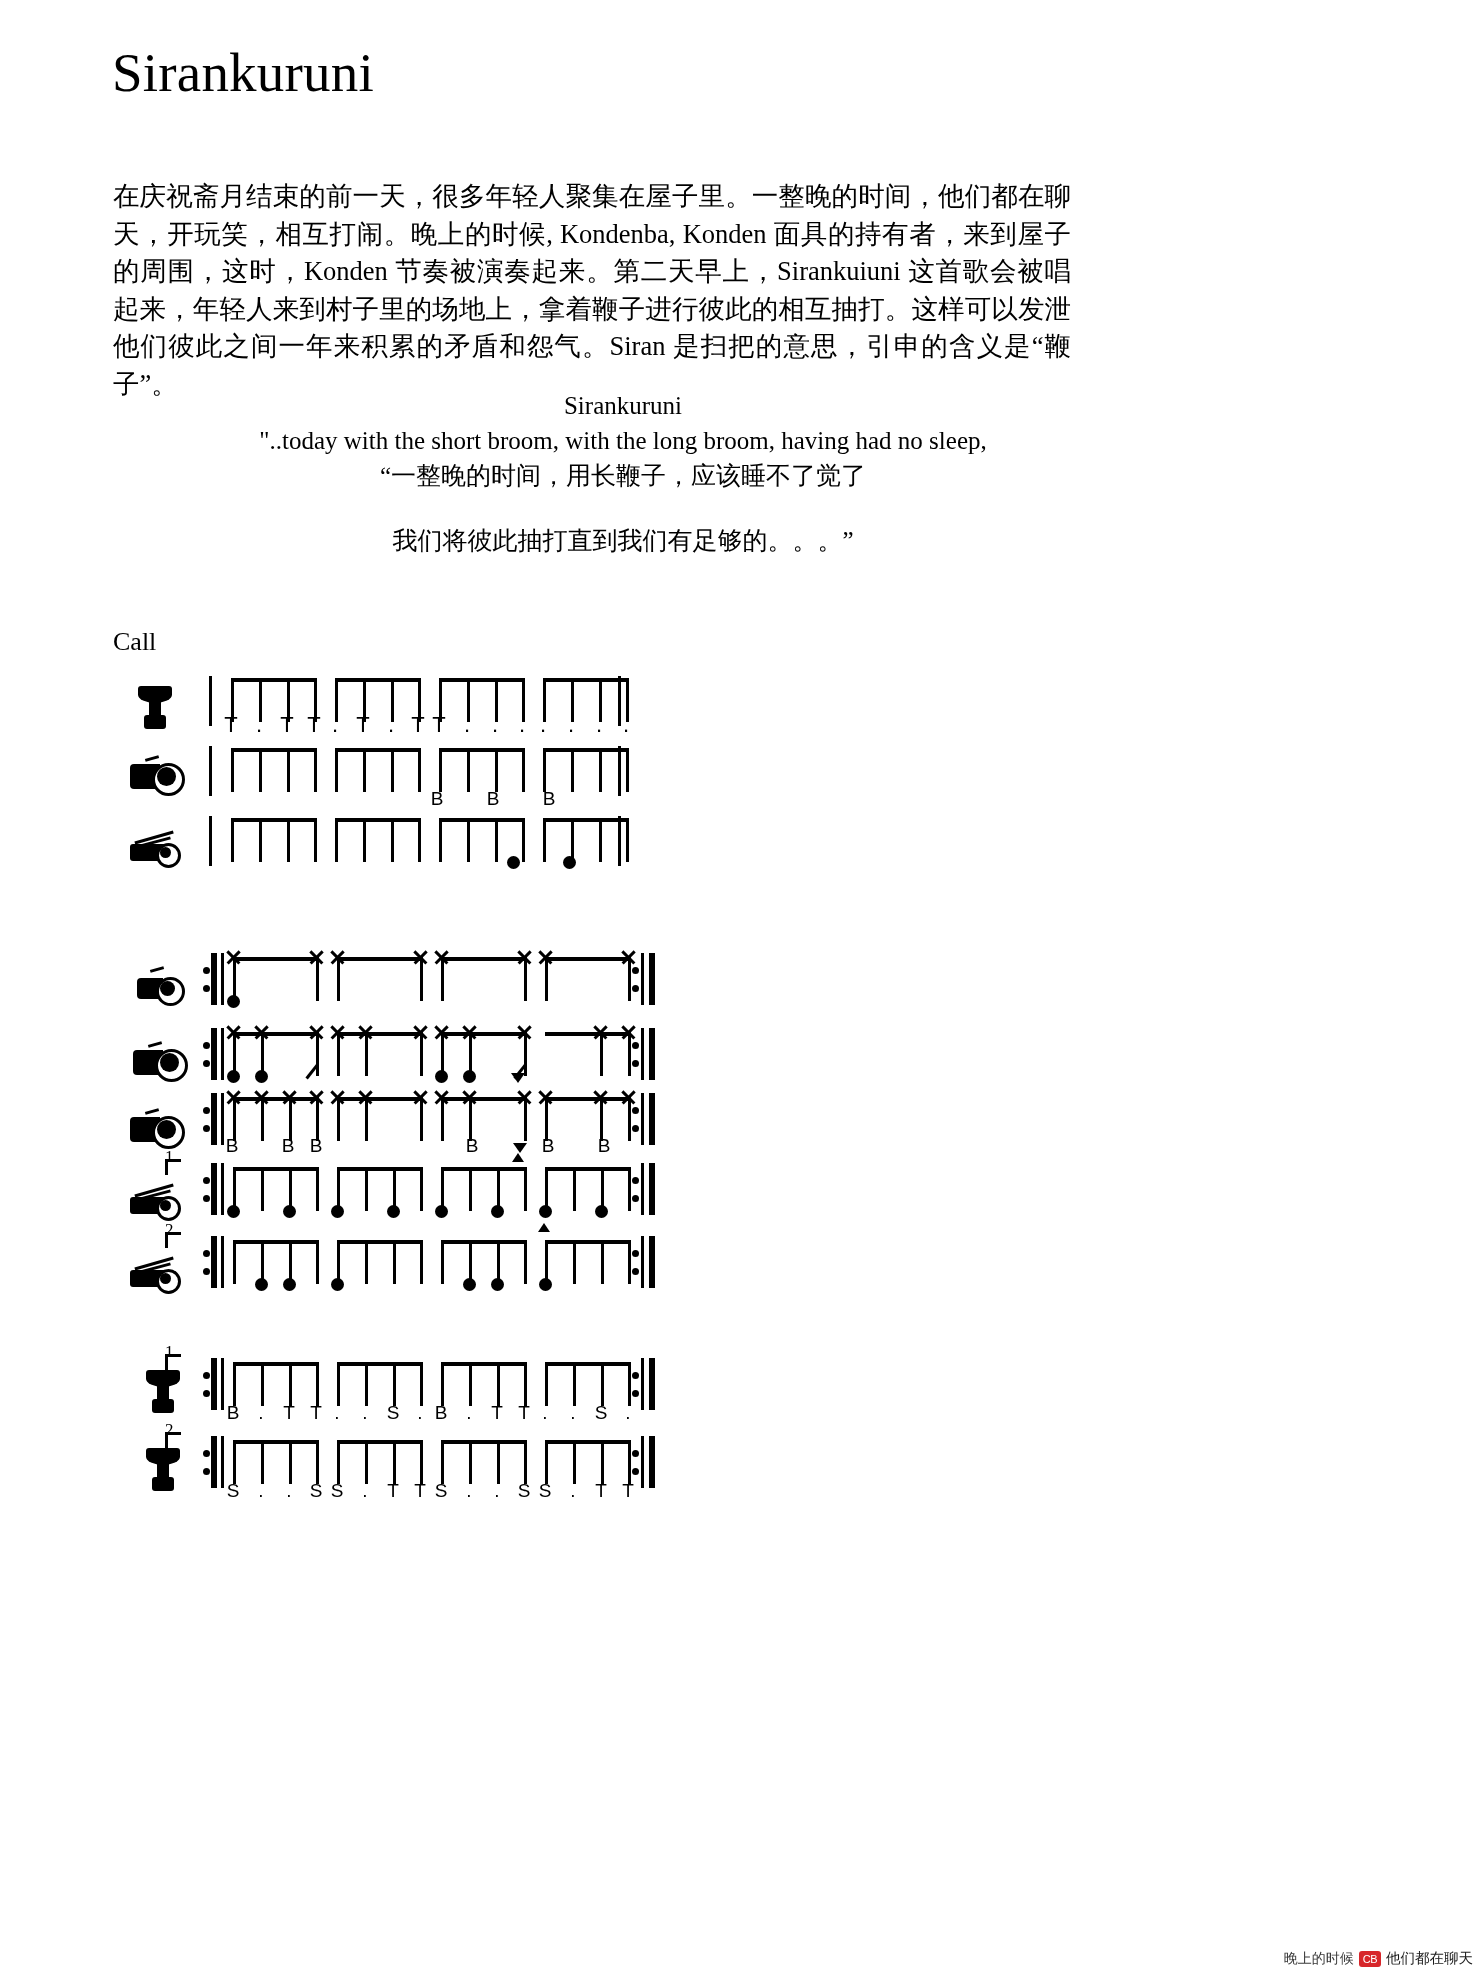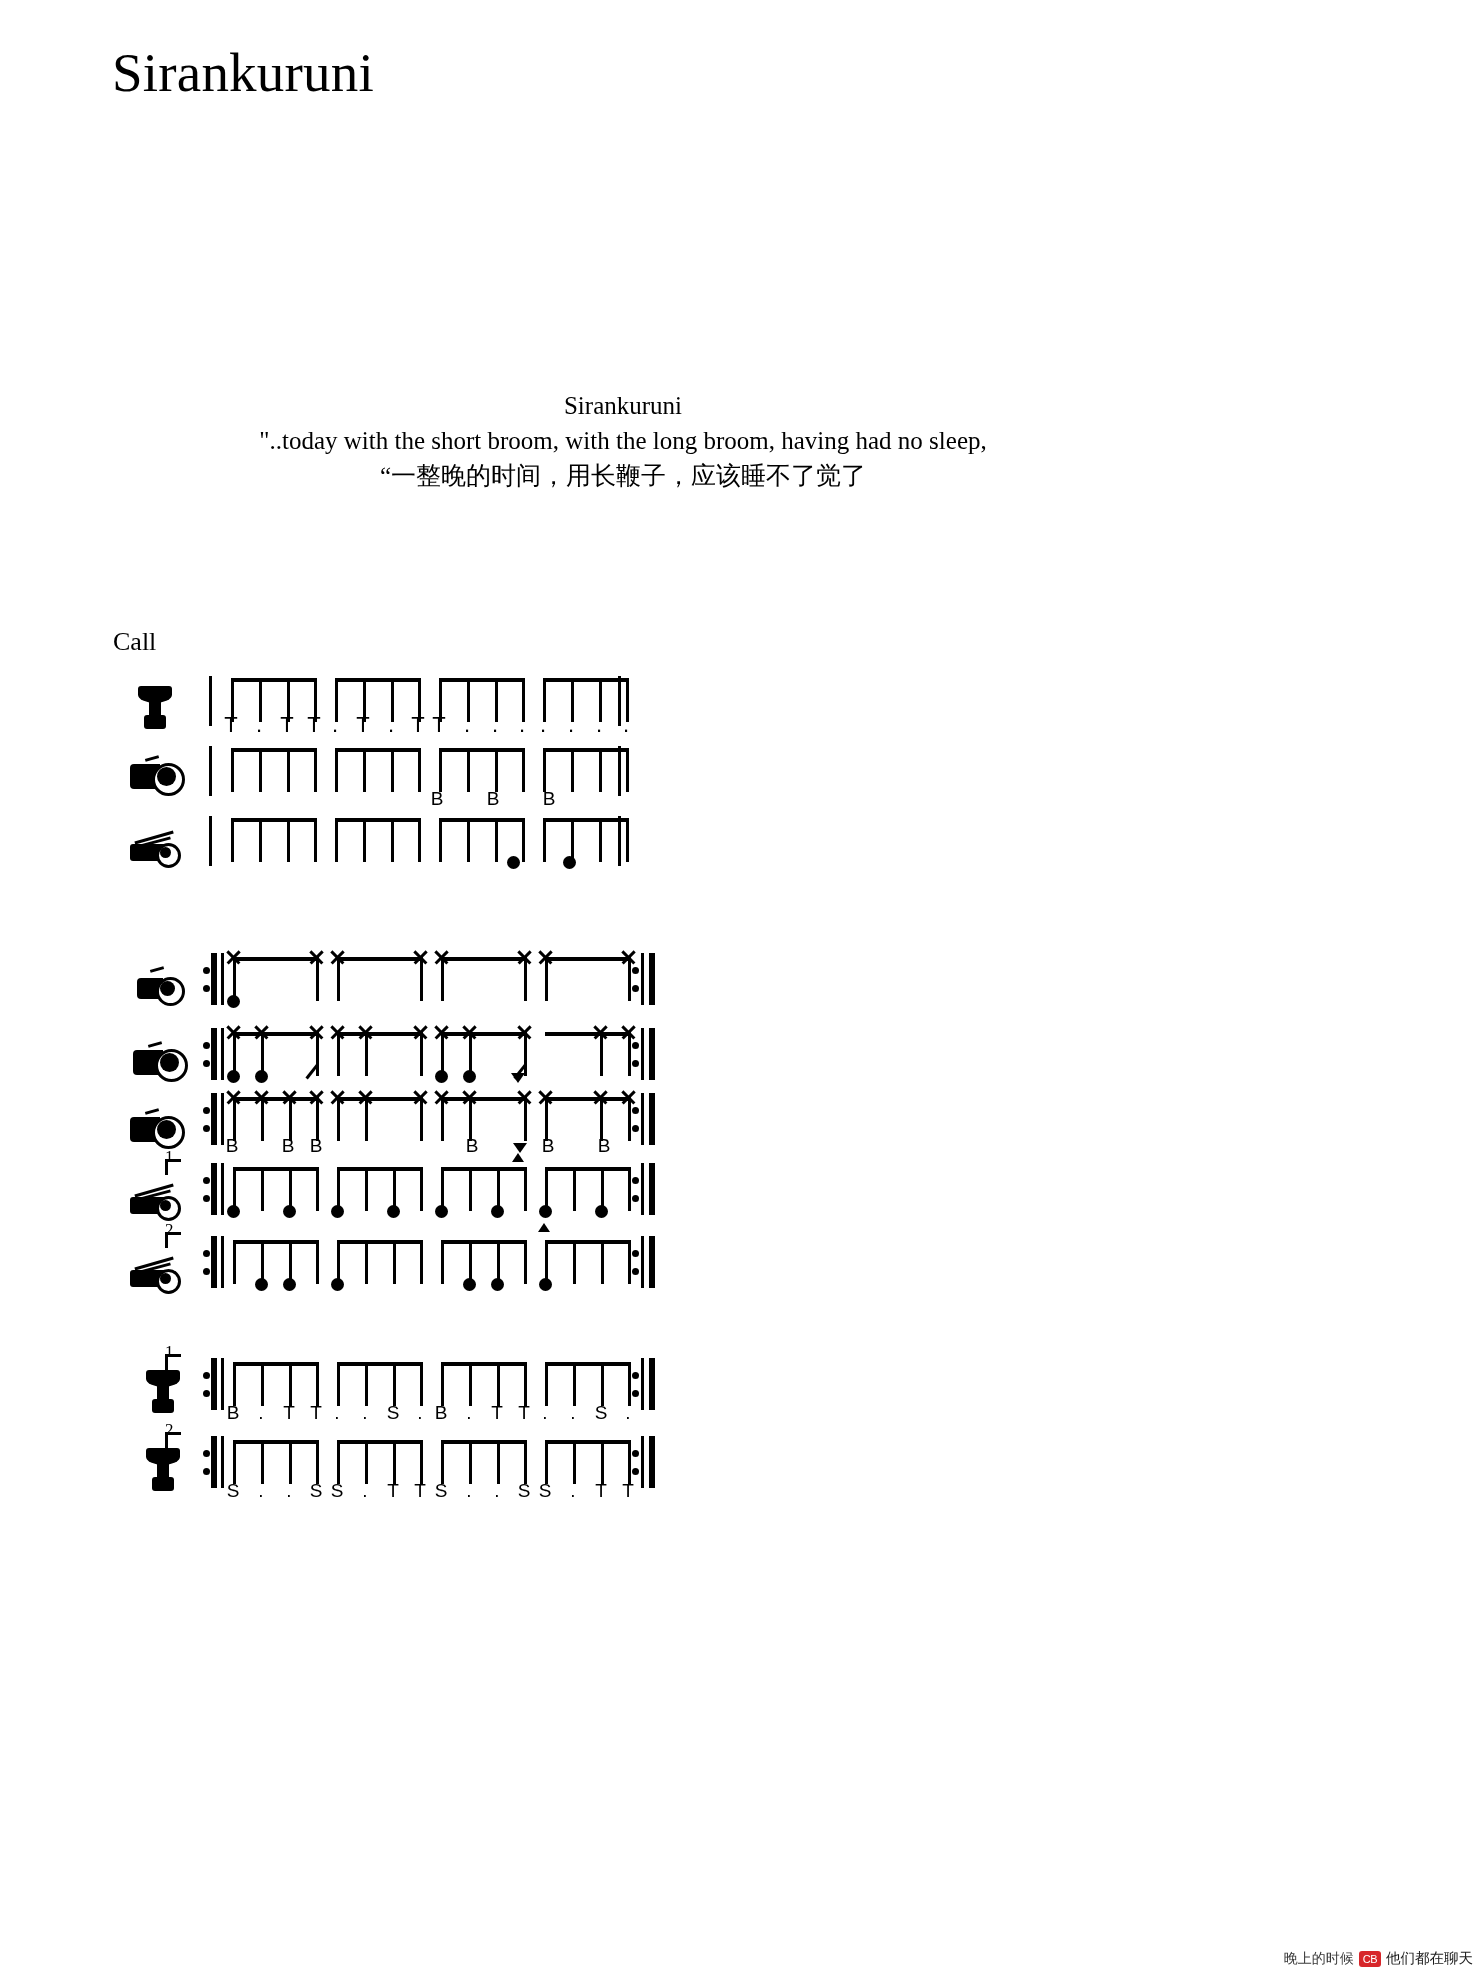--- a/index.html
+++ b/index.html
@@ -326,26 +326,28 @@
   }
   .footer .site { color: #1b1b1b; font-size: 14.5px; }
 </style>
 </head>
 <body>
 
 <div class="page">
 
   <div class="title">Sirankuruni</div>
 
+  <div class="intro">在庆祝斋月结束的前一天，很多年轻人聚集在屋子里。一整晚的时间，他们都在聊天，开玩笑，相互打闹。晚上的时候, Kondenba, Konden 面具的持有者，来到屋子的周围，这时，Konden 节奏被演奏起来。第二天早上，Sirankuiuni 这首歌会被唱起来，年轻人来到村子里的场地上，拿着鞭子进行彼此的相互抽打。这样可以发泄他们彼此之间一年来积累的矛盾和怨气。Siran 是扫把的意思，引申的含义是“鞭子”。</div>
 
   <div class="lyrics">
     <div class="lyr-line">Sirankuruni</div>
     <div class="lyr-line">"..today with the short broom, with the long broom, having had no sleep,</div>
     <div class="lyr-line">“一整晚的时间，用长鞭子，应该睡不了觉了</div>
     <div class="lyr-gap"></div>
+    <div class="lyr-line">我们将彼此抽打直到我们有足够的。。。”</div>
   </div>
 
   <div class="score">
 
     <div class="section-label" style="left:113px; top:627px;">Call</div>
 
     <div class="staff" style="left:113px; top:670px; width:520px;">
 
       <div class="instr ic-djembe" style="left:18px; top:10px;">
         <span class="head"></span>

